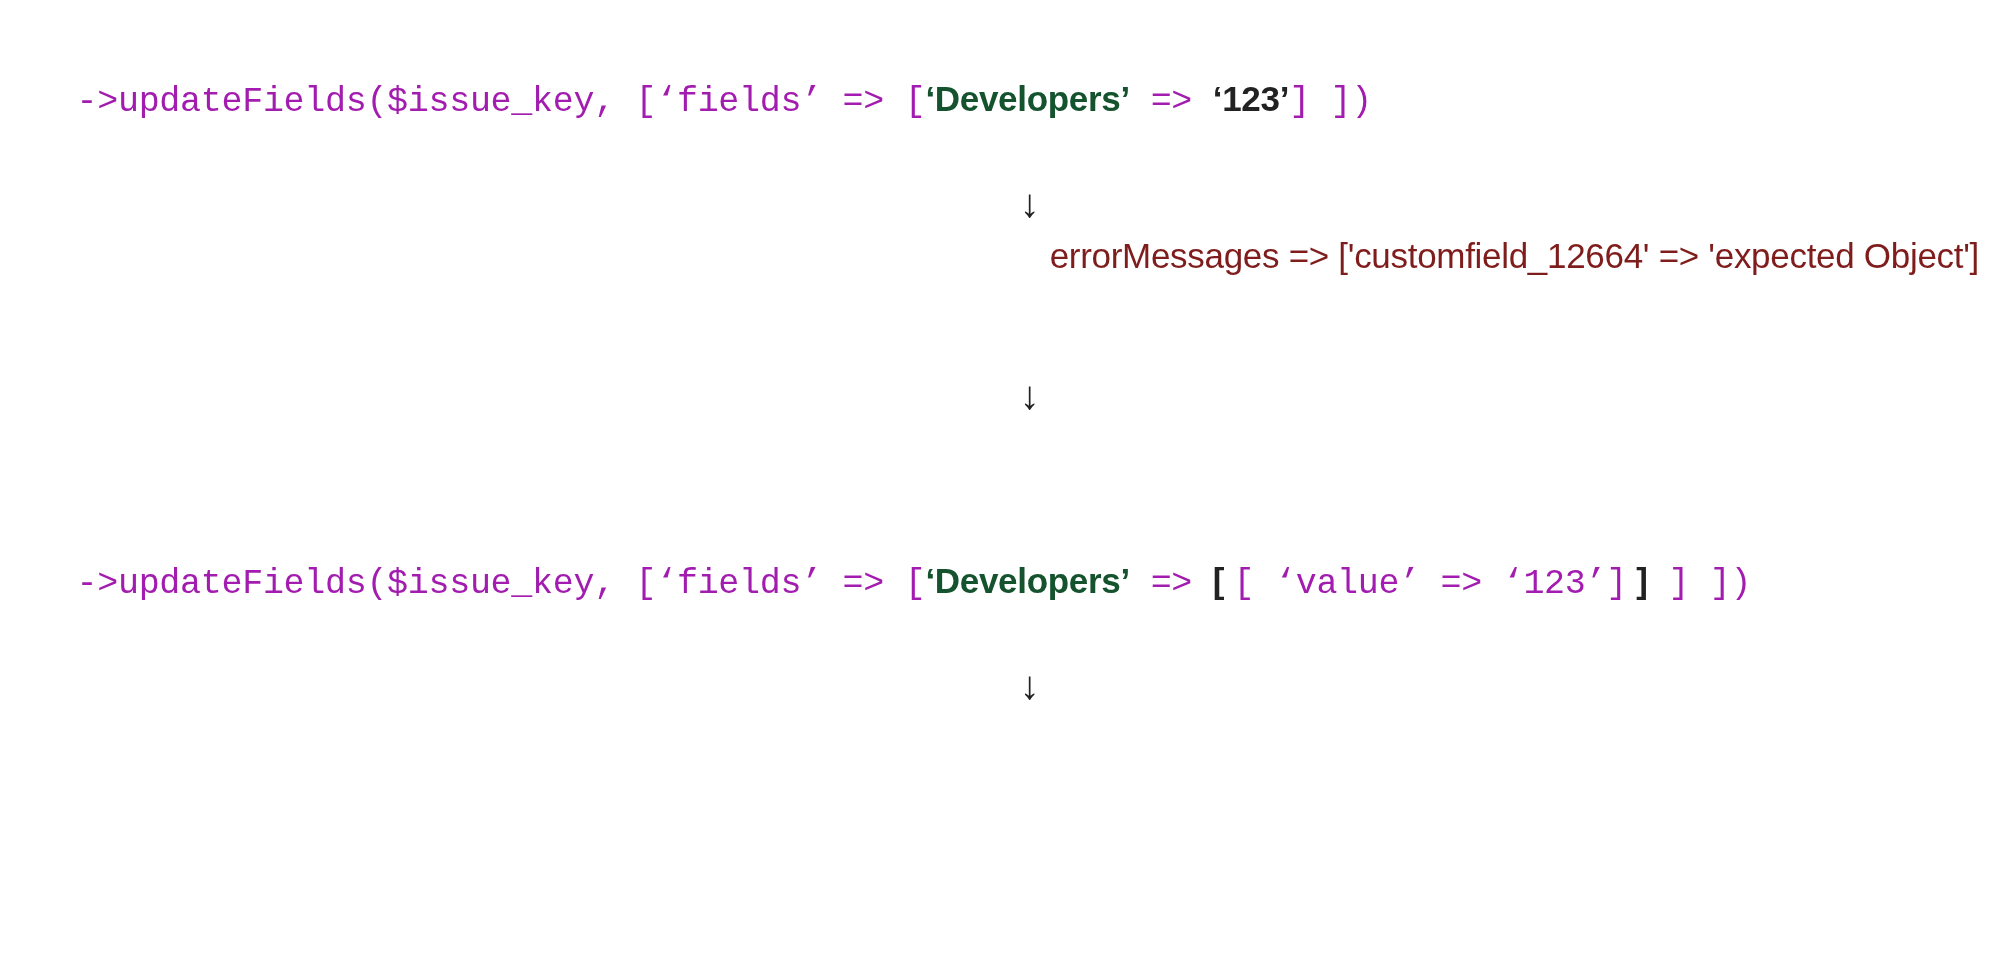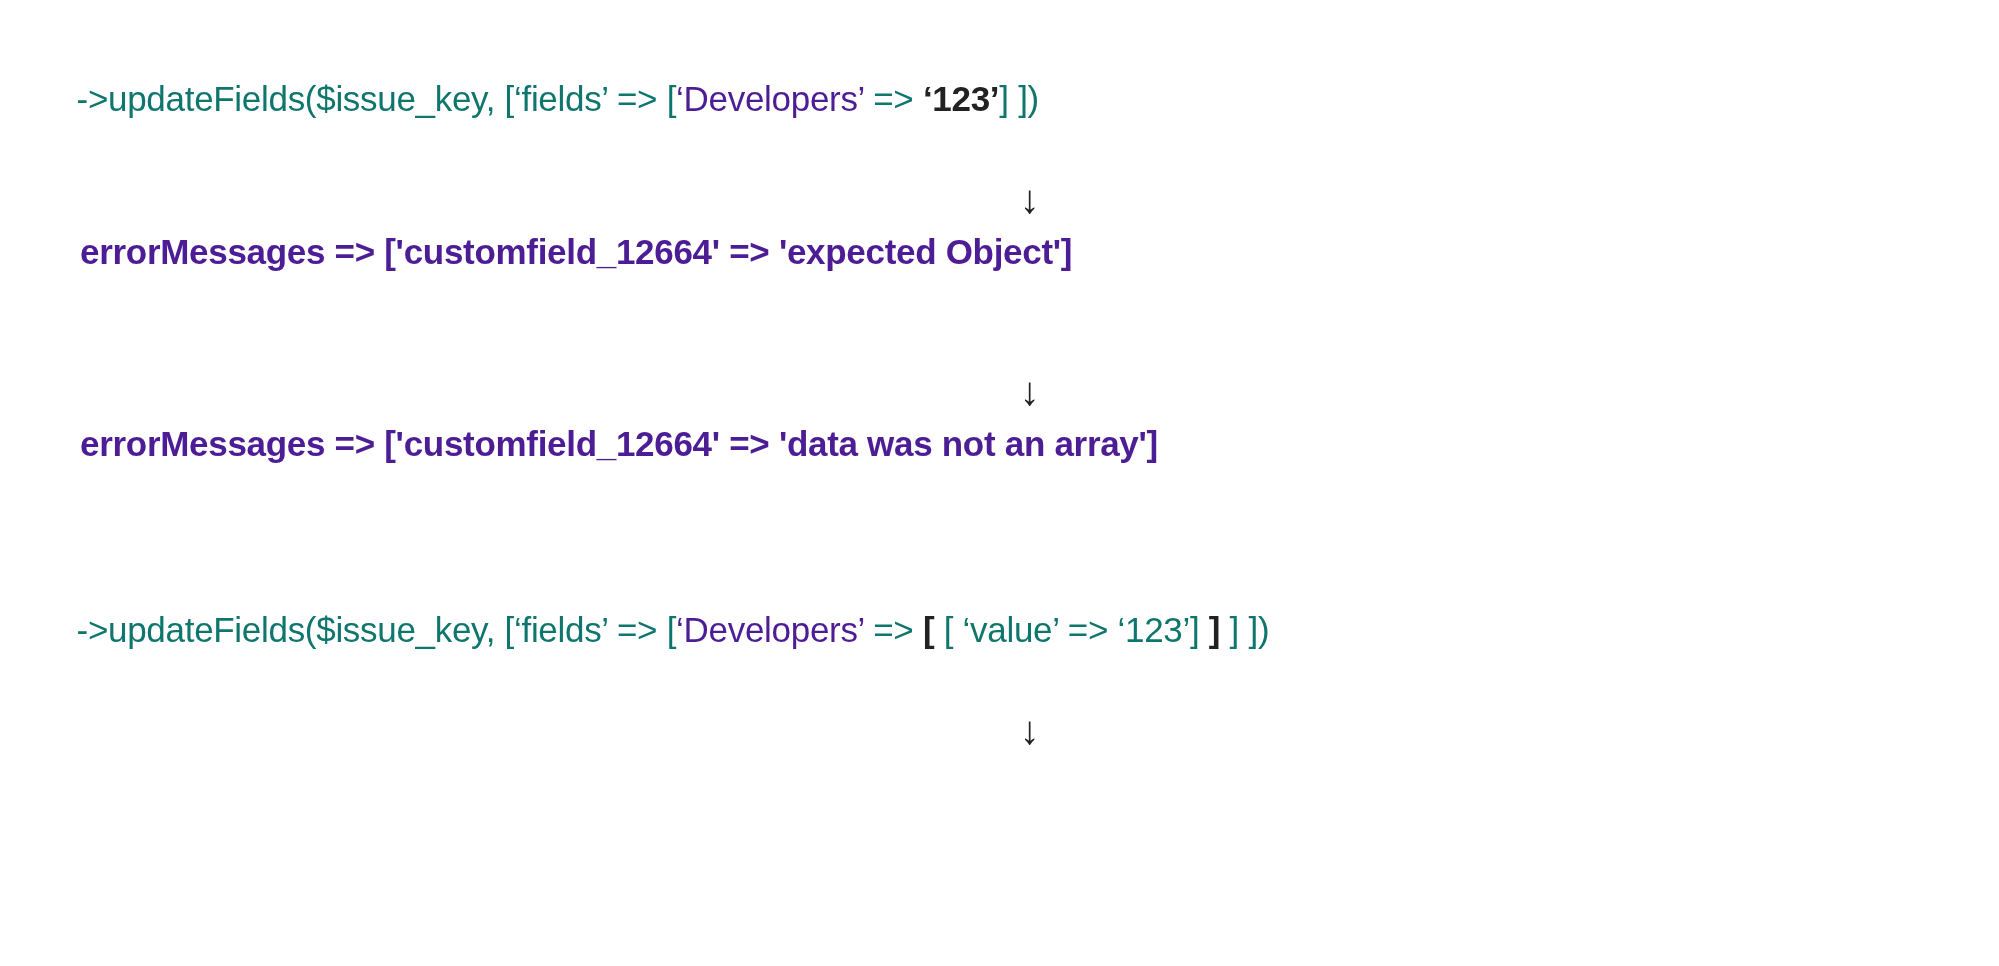--- a/index.html
+++ b/index.html
@@ -31,55 +31,55 @@
   }
   .arrowline {
     text-align: center;
     font-size: 40px;
     color: #222;
     line-height: 1.1;
     margin-top: 10px;
     padding-left: 60px;
   }
   .resultline {
-    text-align: left;
-    font-weight: 700;
-    color: #4c1d95;
+    text-align: right;
+    font-weight: 400;
+    color: #7f1d1d;
     margin-top: 8px;
     padding-left: 60px;
   }
   .green {
-    color: #4c1d95;
-    font-weight: 400;
+    color: #14532d;
+    font-weight: 700;
   }
   .bold {
     font-weight: 700;
     color: #222;
   }
   .reg {
     font-weight: 400;
-    color: #0f766e;
+    color: #a21caf;
+    font-family: Liberation Mono, monospace;
   }
 </style>
 </head>
 <body>
 
 <div class="page">
 
   <div class="block">
     <div class="codeline">
       <span class="reg">-&gt;updateFields($issue_key, [‘fields’ =&gt; [</span><span class="green">‘Developers’</span><span class="reg"> =&gt; </span><span class="bold">‘123’</span><span class="reg">] ])</span>
     </div>
     <div class="arrowline">↓</div>
     <div class="resultline">errorMessages =&gt; ['customfield_12664' =&gt; 'expected Object']</div>
   </div>
 
   <div class="block">
     <div class="arrowline">↓</div>
-    <div class="resultline">errorMessages =&gt; ['customfield_12664' =&gt; 'data was not an array']</div>
   </div>
 
   <div class="block">
     <div class="codeline">
       <span class="reg">-&gt;updateFields($issue_key, [‘fields’ =&gt; [</span><span class="green">‘Developers’</span><span class="reg"> =&gt; </span><span class="bold">[ </span><span class="reg">[ ‘value’ =&gt; ‘123’]</span><span class="bold"> ]</span><span class="reg"> ] ])</span>
     </div>
     <div class="arrowline">↓</div>
   </div>
 
 </div>

